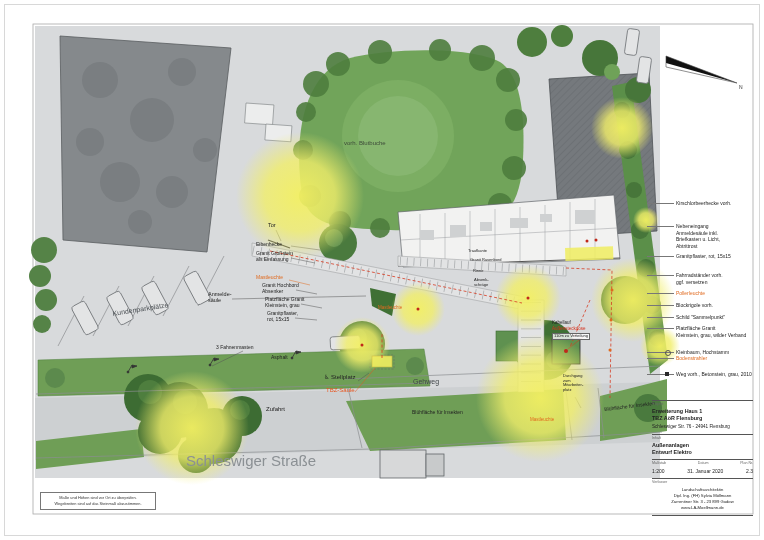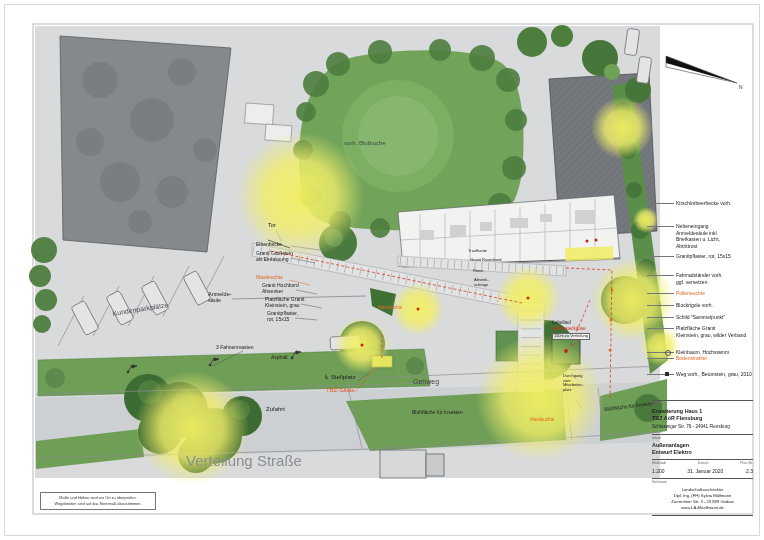--- a/index.html
+++ b/index.html
@@ -304,21 +304,21 @@
       <div class="label" style="left: 267px; top: 311px; font-size: 5px;">Granitpflaster,
 rot, 15x15</div>
       <div class="label" style="left: 344px; top: 140px; font-size: 6px; color: rgb(60, 74, 56);">vorh. Blutbuche</div>
       <div class="label" style="left: 112px; top: 310px; font-size: 7px; color: rgb(77, 82, 86); transform: rotate(-9deg);">Kundenparkplätze</div>
       <div class="label" style="left: 216px; top: 345px; font-size: 5px;">3 Fahnenmasten</div>
       <div class="label" style="left: 271px; top: 355px; font-size: 5px;">Asphalt</div>
       <div class="label" style="left: 324px; top: 374px; font-size: 6px;">♿ Stellplatz</div>
       <div class="label" style="left: 326px; top: 387px; font-size: 6px; color: rgb(232, 84, 30);">TBZ-Säule</div>
       <div class="label" style="left: 413px; top: 378px; font-size: 7px; color: rgb(63, 68, 71);">Gehweg</div>
       <div class="label" style="left: 266px; top: 406px; font-size: 6px;">Zufahrt</div>
-      <div class="label" style="left: 186px; top: 452px; font-size: 15px; color: rgb(139, 144, 148);">Verteilung Straße</div>
+      <div class="label" style="left: 186px; top: 452px; font-size: 15px; color: rgb(139, 144, 148);">Schleswiger Straße</div>
       <div class="label" style="left: 412px; top: 410px; font-size: 5px;">Blühfläche für Insekten</div>
       <div class="label" style="left: 604px; top: 407px; font-size: 5px; transform: rotate(-7deg);">Blühfläche für Insekten</div>
       <div class="label" style="left: 552px; top: 320px; font-size: 4.5px;">Kabellauf</div>
       <div class="label" style="left: 552px; top: 326px; font-size: 4.5px; color: rgb(214, 48, 28);">Außensteckdose</div>
       <div class="label boxed" style="left: 552px; top: 333px; font-size: 4px;">110m zu Verteilung</div>
       <div class="label" style="left: 378px; top: 305px; font-size: 4.5px; color: rgb(224, 106, 31);">Mastleuchte</div>
       <div class="label" style="left: 530px; top: 417px; font-size: 4.5px; color: rgb(224, 106, 31);">Mastleuchte</div>
       <div class="label" style="left: 563px; top: 374px; font-size: 4px;">Durchgang
 zum
 Mitarbeiter-

